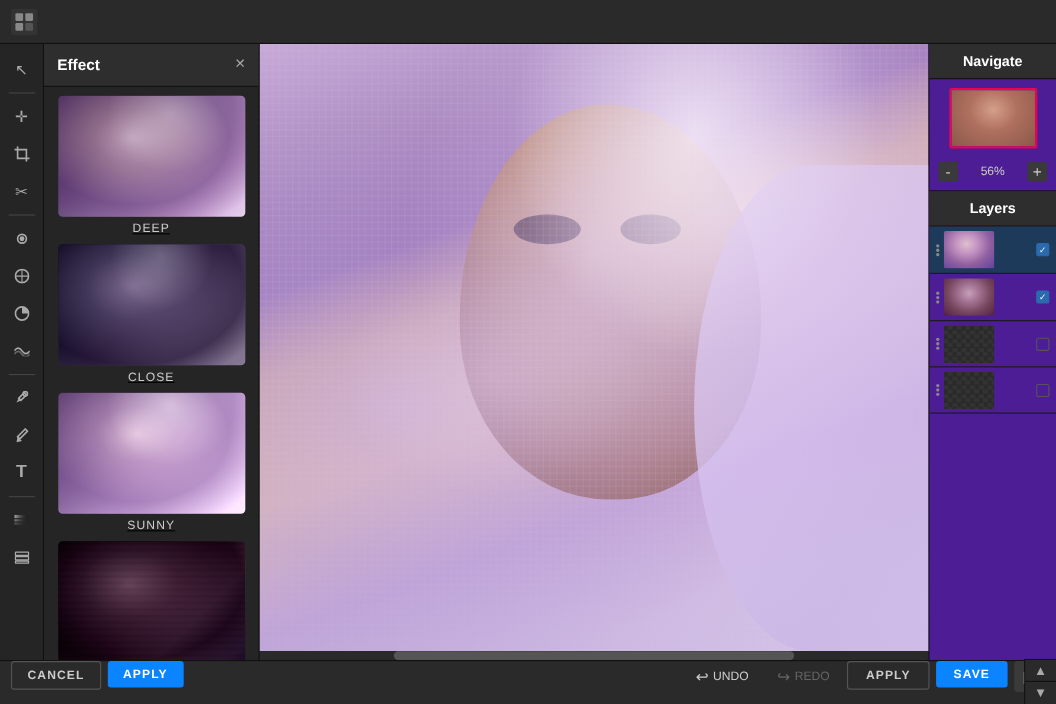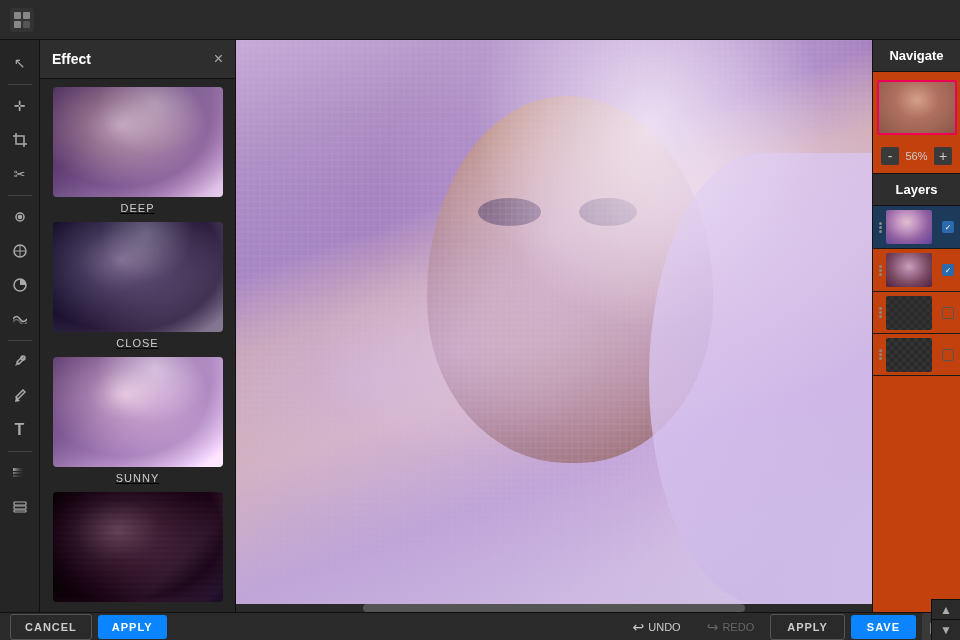--- a/index.html
+++ b/index.html
@@ -181,22 +181,22 @@
       height: 8px;
       width: 60%;
       background: #555;
       border-radius: 4px;
       position: absolute;
       left: 20%;
     }
 
     
     .right-panel {
-      width: 88px;
-      background: #c2410c;
+      width: 116px;
+      background: #4c1d95;
       display: flex;
       flex-direction: column;
       border-left: 1px solid #111;
       flex-shrink: 0;
     }
     .right-section-title {
       color: #fff;
       font-size: 13px;
       font-weight: bold;
       padding: 8px 8px;
@@ -308,25 +308,25 @@
     }
     .layer-pattern {
       width: 46px; height: 34px;
       background: repeating-conic-gradient(#333 0% 25%, #2a2a2a 0% 50%) 0 0 / 8px 8px;
       border-radius: 2px;
       flex-shrink: 0;
     }
 
     
     .bottom-toolbar {
-      height: 28px;
+      height: 40px;
       background: #2a2a2a;
       border-top: 1px solid #111;
       display: flex;
-      align-items: center;
+      align-items: flex-start;
       padding: 0 10px;
       gap: 6px;
       flex-shrink: 0;
     }
     .btn-cancel {
       padding: 6px 14px;
       background: transparent;
       border: 1px solid #555;
       color: #ccc;
       cursor: pointer;

